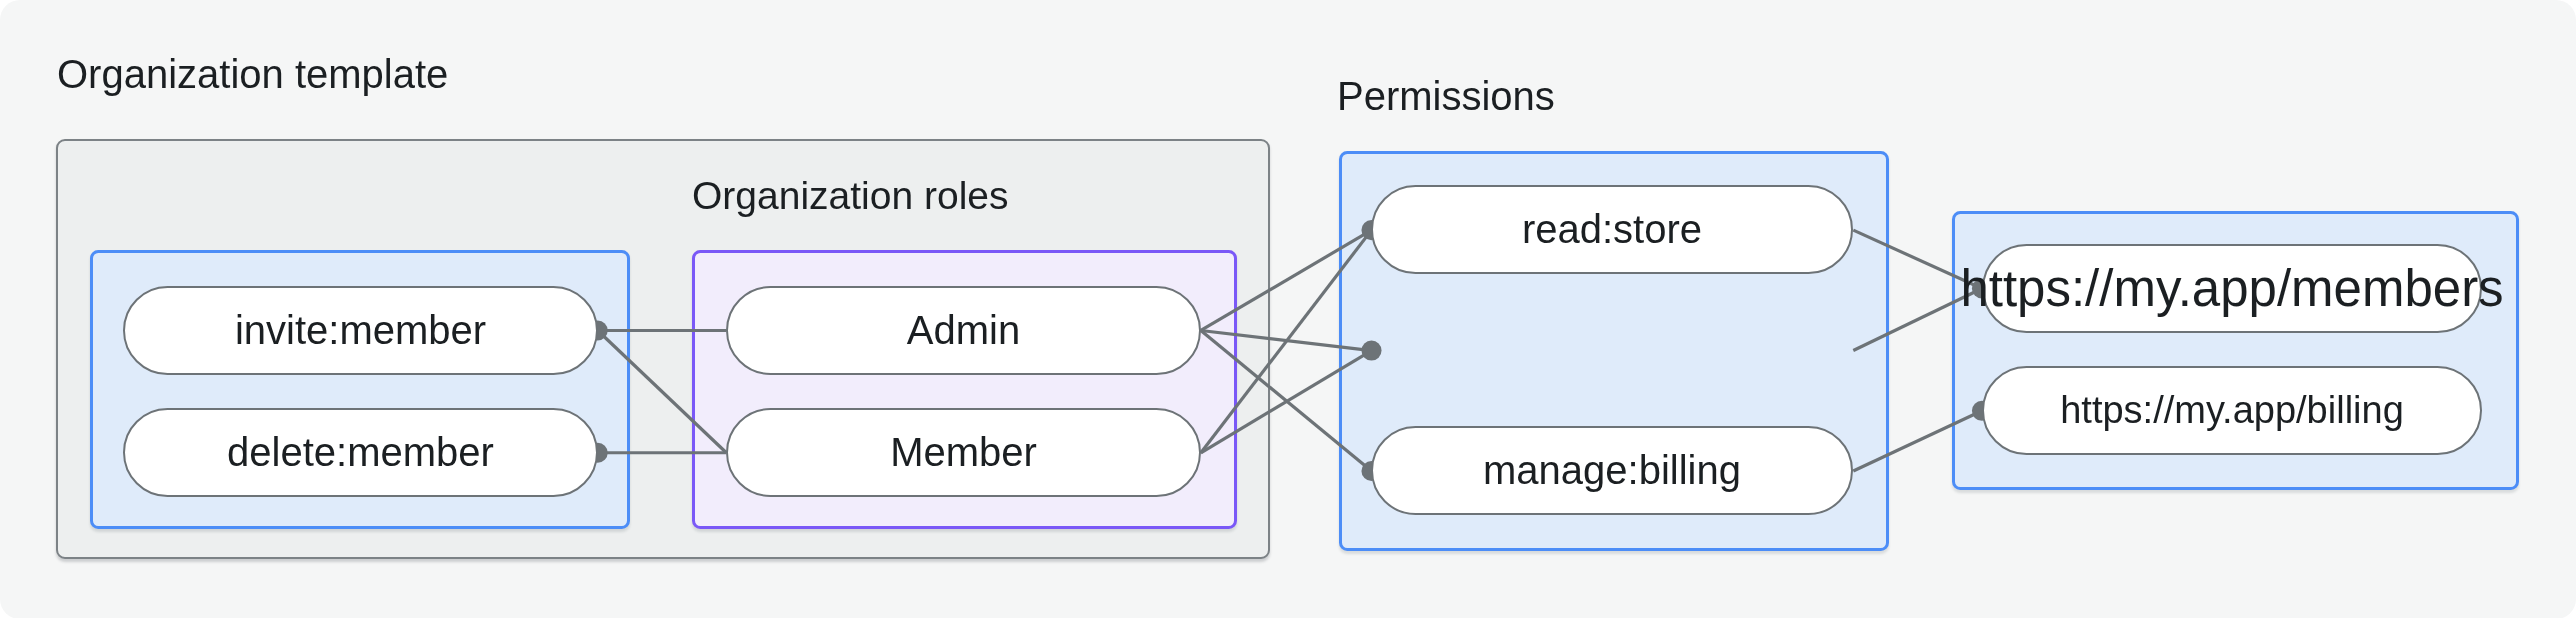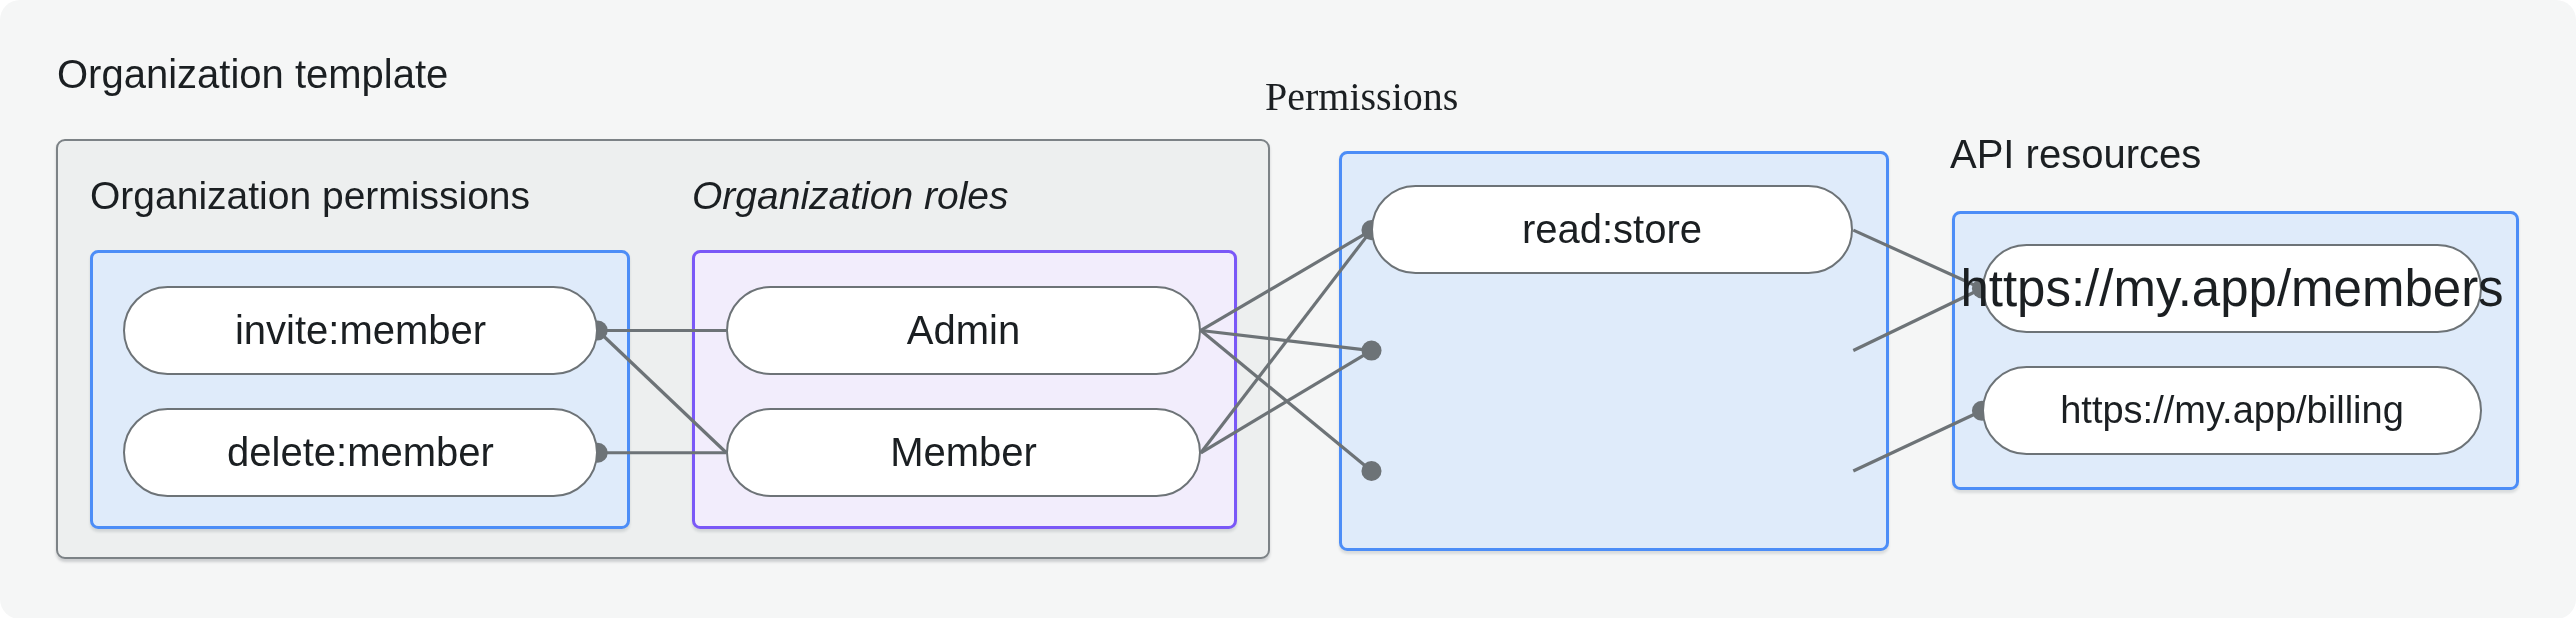--- a/index.html
+++ b/index.html
@@ -6,24 +6,24 @@
   body{font-family:"Liberation Sans","DejaVu Sans",sans-serif;}
   .card{
     position:relative;width:2576px;height:619px;background:var(--page-bg,#F5F6F6);
     border-radius:20px;overflow:hidden;
   }
   .label{
     position:absolute;font-size:40px;line-height:47px;font-weight:500;
     color:var(--text,#1B1F22);white-space:nowrap;
   }
   .lbl-org-template{left:57px;top:51px;}
-  .lbl-permissions{left:1265px;top:73px;font-family:Liberation Serif, serif;}
+  .lbl-permissions{left:1337px;top:73px;}
   .lbl-api-resources{left:1950px;top:131px;}
   .lbl-org-permissions{left:90px;top:172px;font-size:39px;}
-  .lbl-org-roles{left:692px;top:172px;font-size:39px;font-style:italic;}
+  .lbl-org-roles{left:692px;top:172px;font-size:39px;}
 
   .box{position:absolute;box-sizing:border-box;border-radius:9px;}
   .box-gray{
     left:56px;top:139px;width:1214px;height:420px;
     background:var(--gray-fill,#EDEFEF);border:2.7px solid var(--gray-border,#7C8286);
     box-shadow:0 2.7px 2.7px rgba(20,30,40,.18);
   }
   .box-blue{
     background:var(--blue-fill,#DFEBFA);border:3.7px solid var(--blue-border,#4C8DF7);
     border-radius:8.2px;box-shadow:0 2.7px 2.7px rgba(20,30,40,.12);
@@ -59,24 +59,22 @@
 <body>
 
 <div class="card">
 
   <div class="label lbl-org-template">Organization template</div>
 
   <div class="box box-gray">
     
   </div>
 
-  <div class="label lbl-org-permissions">Organization permissions</div>
   <div class="label lbl-org-roles">Organization roles</div>
   <div class="label lbl-permissions">Permissions</div>
-  <div class="label lbl-api-resources">API resources</div>
 
   <div class="box box-blue box-org-perms"></div>
   <div class="box box-purple box-org-roles"></div>
   <div class="box box-blue box-permissions"></div>
   <div class="box box-blue box-api"></div>
 
   <svg class="edges" viewBox="0 0 2823 678">
       <line x1="655" y1="362" x2="796" y2="362" stroke="#6D7377" stroke-width="3.5"></line>
       <line x1="655" y1="362" x2="796" y2="496" stroke="#6D7377" stroke-width="3.5"></line>
       <line x1="655" y1="496" x2="796" y2="496" stroke="#6D7377" stroke-width="3.5"></line>
@@ -95,17 +93,18 @@
       <circle cx="1503" cy="516" r="11" fill="#6D7377"></circle>
       <circle cx="2172" cy="316" r="11" fill="#6D7377"></circle>
       <circle cx="2172" cy="450" r="11" fill="#6D7377"></circle>
     </svg>
 
   <div class="pill pill-invite">invite:member</div>
   <div class="pill pill-delete">delete:member</div>
   <div class="pill pill-admin">Admin</div>
   <div class="pill pill-member">Member</div>
   <div class="pill pill-read">read:store</div>
+  <div class="pill pill-manage">manage:billing</div>
   <div class="pill pill-members">https://my.app/members</div>
   <div class="pill pill-billing">https://my.app/billing</div>
 
 </div>
 
 
 </body></html>

